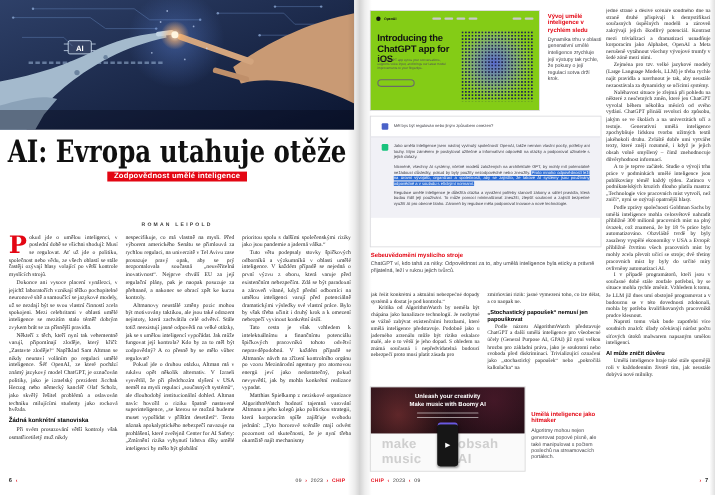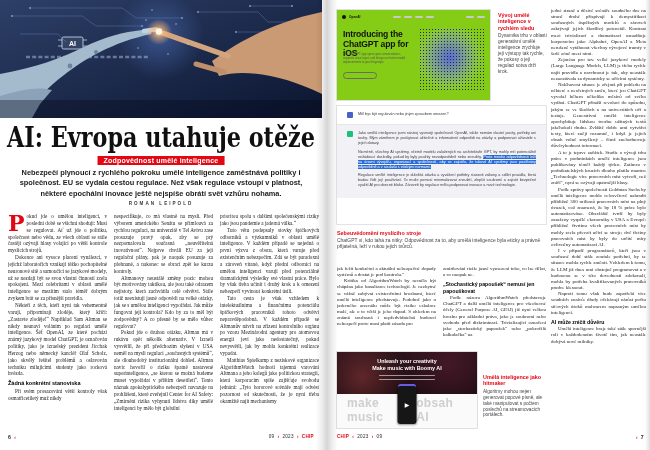--- a/index.html
+++ b/index.html
@@ -183,21 +183,20 @@
       <rect y="100" width="322" height="18" fill="rgba(5,10,25,.35)"></rect>
     </svg>
 
     <div id="headline-wrap">
       <svg width="314" height="34">
         <text x="157" y="26" text-anchor="middle" textLength="308" lengthAdjust="spacingAndGlyphs" font-family="DejaVu Serif, serif" font-weight="bold" font-size="28" fill="#101010">AI: Evropa utahuje otěže</text>
       </svg>
     </div>
 
     <div id="badge">Zodpovědnost umělé inteligence</div>
-    <div id="lead">Nebezpečí plynoucí z rychlého pokroku umělé inteligence zaměstnává politiky i společnost. EU se vydala cestou regulace. Než však regulace vstoupí v platnost, některé epochální inovace ještě nejspíše obrátí svět vzhůru nohama.</div>
     <div id="author">ROMAN LEIPOLD</div>
 
     <div class="bcol" id="l-col1">
       <p class="bp"><span class="dropcap">P</span><span>okud jde o umělou inteligenci, v poslední době se všichni shodují: Musí se regulovat. Ať už jde o politiku, společnost nebo vědu, ze všech oblastí se stále častěji ozývají hlasy volající po větší kontrole myslících strojů.</span></p>
       <p class="bp">Dokonce ani vysoce placení vynálezci, v jejichž laboratořích vznikají těžko pochopitelné neuronové sítě a samoučící se jazykové modely, už se nezdají být se svou vlastní činností zcela spokojeni. Mezi celebritami v oblasti umělé inteligence se mezitím stalo téměř dobrým zvykem brát se za přísnější pravidla.</p>
       <p class="bp">Někteří z těch, kteří nyní tak vehementně varují, připomínají zloděje, který křičí: „Zastavte zloděje!“ Například Sam Altman se nikdy neunaví voláním po regulaci umělé inteligence. Šéf OpenAI, ze které pochází známý jazykový model ChatGPT, je označován politiky, jako je izraelský prezident Jicchak Herzog nebo německý kancléř Olaf Scholz, jako skvělý řešitel problémů a oslavován techniku milujícími studenty jako rocková hvězda.</p>
       <h3 class="subhead">Žádná konkrétní stanoviska</h3>
       <p class="bp">Při svém prosazování větší kontroly však osmatřicetiletý muž nikdy</p>
     </div>
     <div class="bcol" id="l-col2">

